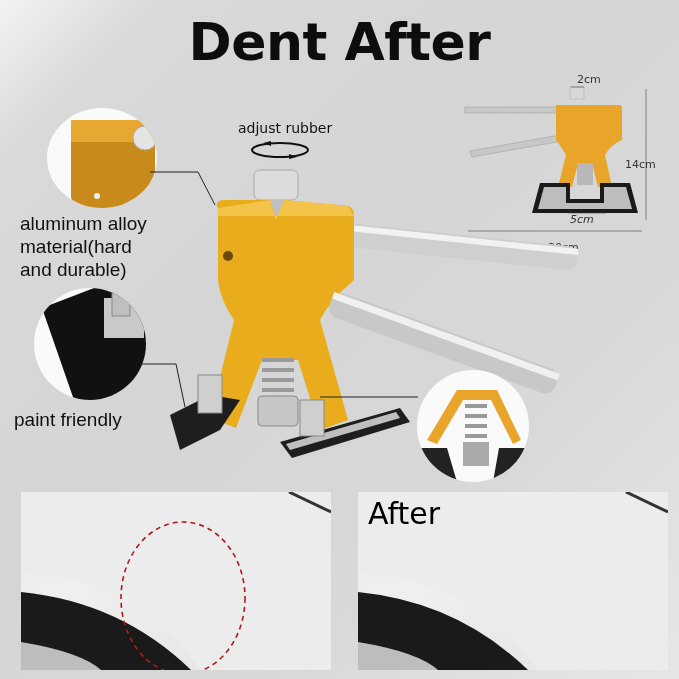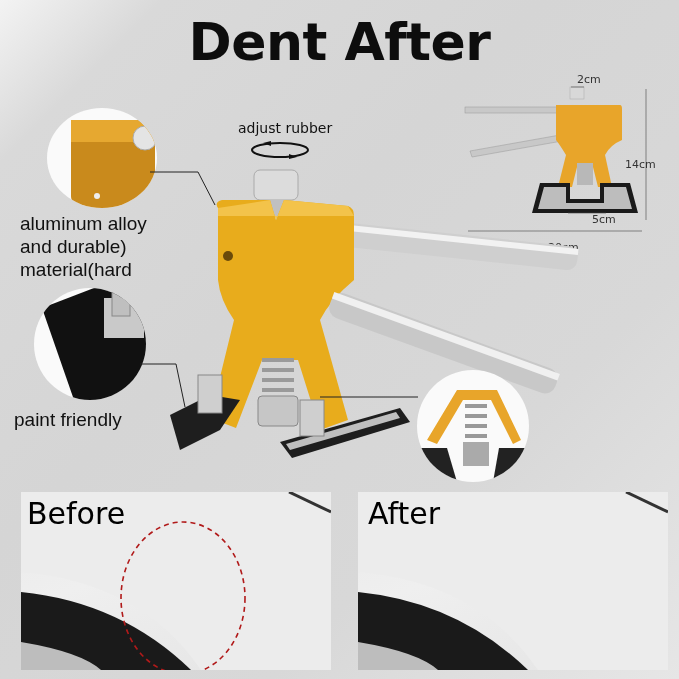--- a/index.html
+++ b/index.html
@@ -34,39 +34,39 @@
     <path d="M80 98 L110 98 L110 114 L140 114 L140 98 L170 98 L178 128 L72 128 Z" fill="#1a1a1a"></path>
     <path d="M84 102 L106 102 L106 118 L144 118 L144 102 L166 102 L172 124 L78 124 Z" fill="#bdbdbd"></path>
 
     <line x1="111" y1="2" x2="124" y2="2" stroke="#444" stroke-width="0.6"></line>
     <line x1="186" y1="4" x2="186" y2="135" stroke="#444" stroke-width="0.6"></line>
     <line x1="8" y1="146" x2="182" y2="146" stroke="#444" stroke-width="0.6"></line>
     <line x1="108" y1="128" x2="146" y2="128" stroke="#444" stroke-width="0.6"></line>
   </svg>
   <span class="abs small" style="left:117px;top:-12px;">2cm</span>
   <span class="abs small" style="left:165px;top:60px;margin-top:13px;">14cm</span>
-  <span class="abs small" style="left:132px;top:128px;">5cm</span>
+  <span class="abs small" style="left:110px;top:128px;font-style:italic;">5cm</span>
   <span class="abs small" style="left:88px;top:132px;margin-top:24px;">20cm</span>
 </div>
 
 <div class="abs circle" style="left:47px;top:108px;width:110px;height:100px;">
   <svg width="110" height="100">
     <rect x="24" y="12" width="84" height="88" rx="12" fill="#c98a1c"></rect>
     <rect x="24" y="12" width="84" height="22" fill="#e6a830"></rect>
     <circle cx="98" cy="30" r="12" fill="#e4e4e4" stroke="#aaa"></circle>
     <circle cx="50" cy="88" r="3" fill="#eee"></circle>
   </svg>
 </div>
 <svg class="abs" style="left:150px;top:160px;" width="70" height="50">
   <polyline points="0,12 48,12 65,45" fill="none" stroke="#222" stroke-width="1"></polyline>
 </svg>
 <div class="abs label" style="left:20px;top:212px;">
   <div>aluminum alloy</div>
+  <div>material(hard</div>
   <div>and durable)</div>
-  <div>material(hard</div>
 </div>
 
 <div class="abs circle" style="left:34px;top:288px;width:112px;height:112px;">
   <svg width="112" height="112">
     <polygon points="8,20 60,0 112,0 112,112 40,112" fill="#111"></polygon>
     <rect x="70" y="10" width="40" height="40" fill="#c9c9c9"></rect>
     <rect x="78" y="4" width="18" height="24" fill="#bfbfbf" stroke="#888"></rect>
   </svg>
 </div>
 <svg class="abs" style="left:140px;top:362px;" width="70" height="50">
@@ -132,21 +132,20 @@
 </svg>
 
 <div class="abs panel" style="left:21px;top:492px;width:310px;height:178px;">
   <svg width="310" height="178">
     <path d="M0 80 Q120 90 180 178 L310 178 L310 0 L0 0 Z" fill="#ececec"></path>
     <path d="M0 100 Q100 110 170 178 L0 178 Z" fill="#1a1a1a"></path>
     <path d="M0 150 Q60 160 80 178 L0 178 Z" fill="#bdbdbd"></path>
     <line x1="268" y1="0" x2="310" y2="20" stroke="#333" stroke-width="3"></line>
     <ellipse cx="162" cy="106" rx="62" ry="76" fill="none" stroke="#b11a1a" stroke-width="1.6" stroke-dasharray="5,4"></ellipse>
   </svg>
-  <div class="abs panel-label" style="left:6px;top:4px;">Before</div>
 </div>
 
 <div class="abs panel" style="left:358px;top:492px;width:310px;height:178px;">
   <svg width="310" height="178">
     <path d="M0 80 Q120 90 180 178 L310 178 L310 0 L0 0 Z" fill="#ececec"></path>
     <path d="M0 100 Q100 110 170 178 L0 178 Z" fill="#1a1a1a"></path>
     <path d="M0 150 Q60 160 80 178 L0 178 Z" fill="#bdbdbd"></path>
     <line x1="268" y1="0" x2="310" y2="20" stroke="#333" stroke-width="3"></line>
   </svg>
   <div class="abs panel-label" style="left:10px;top:4px;">After</div>

